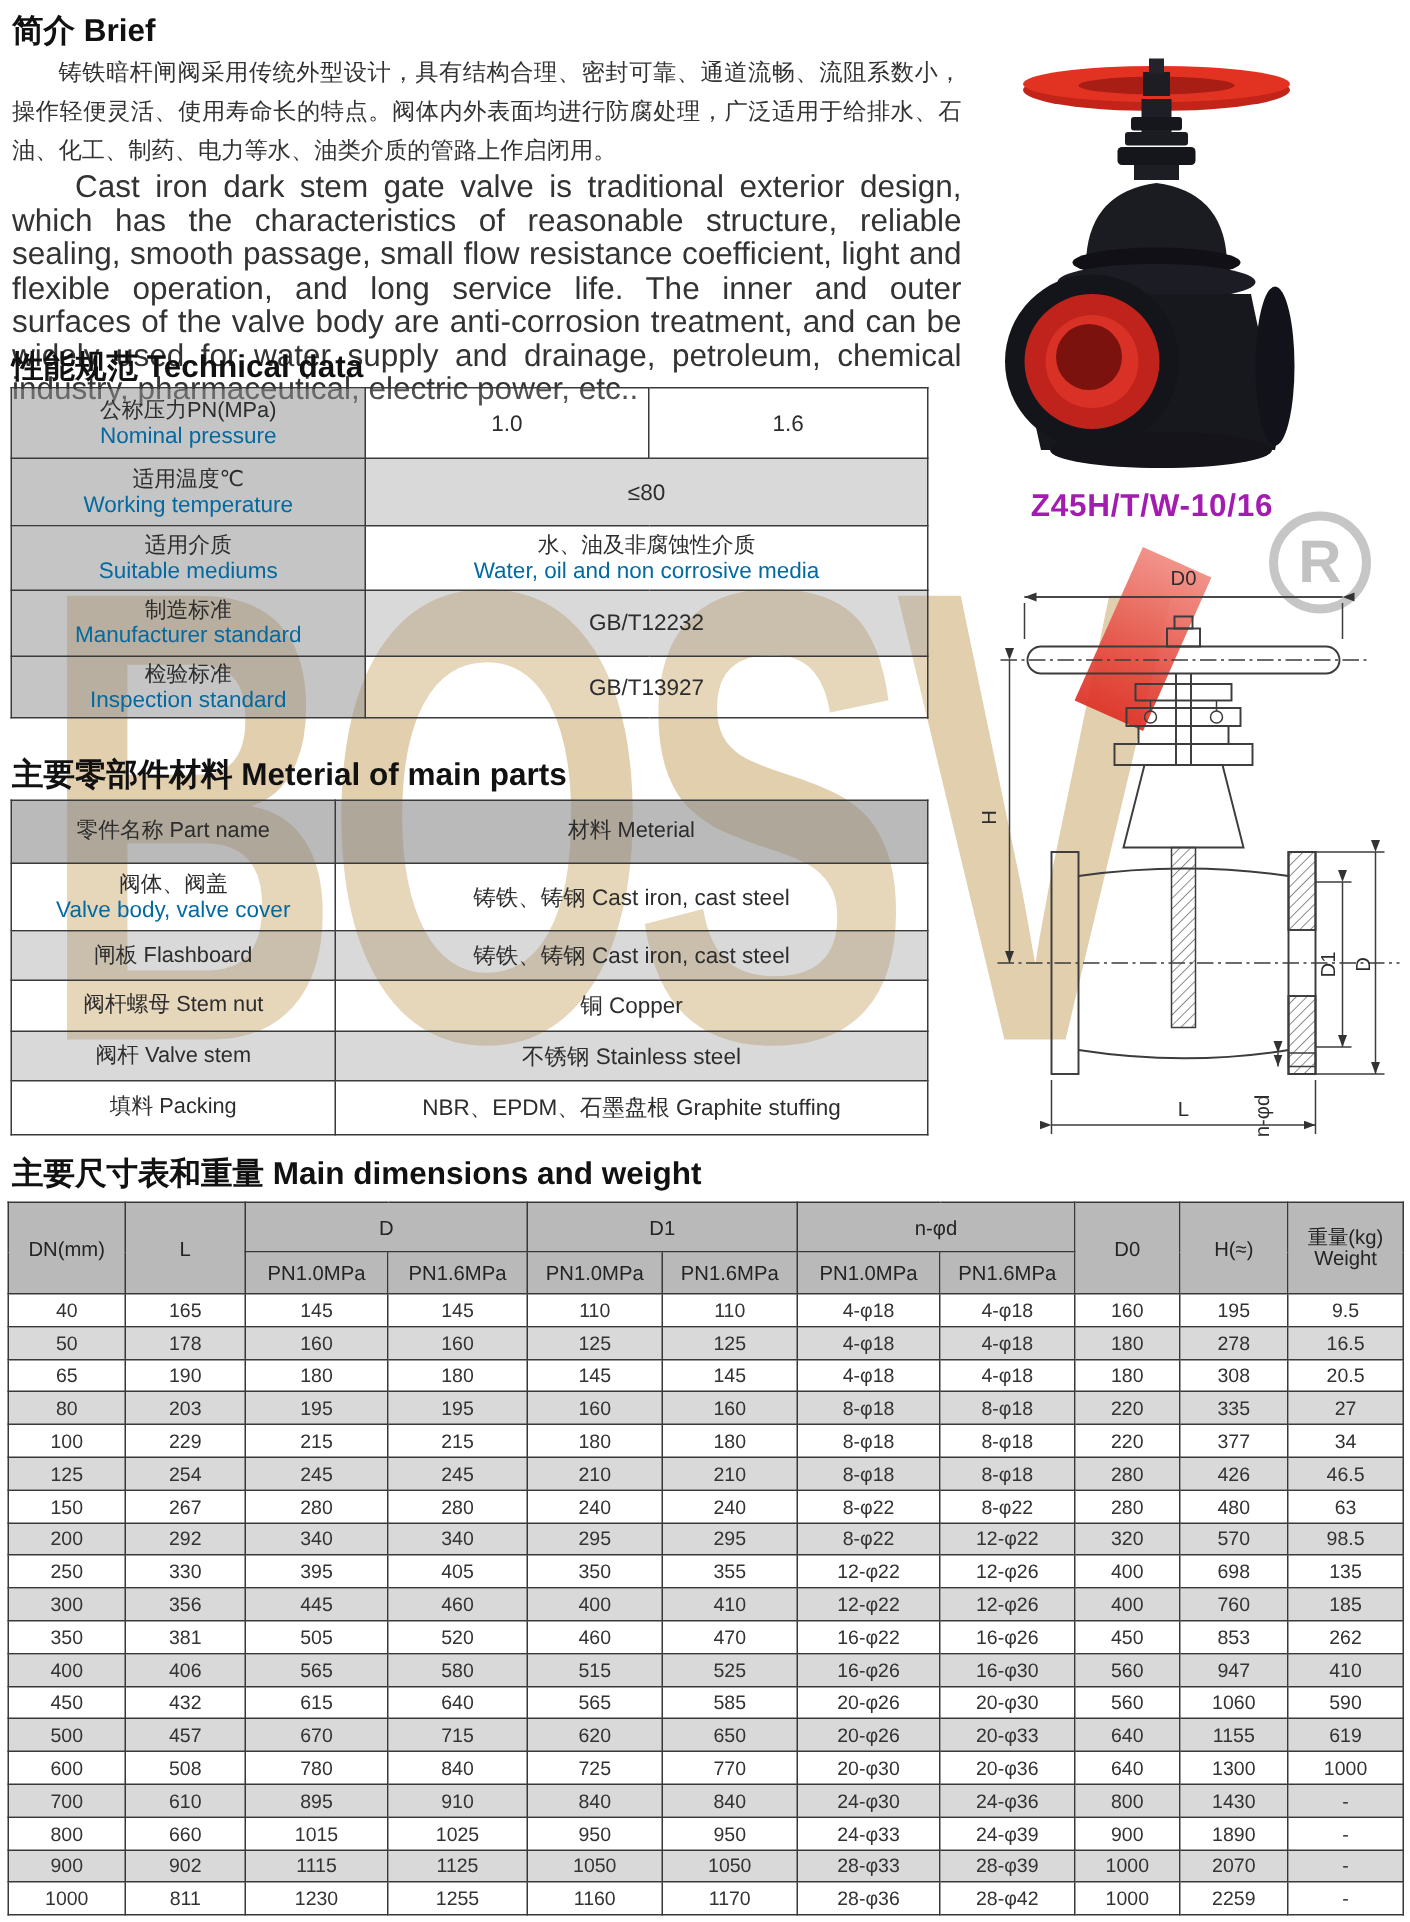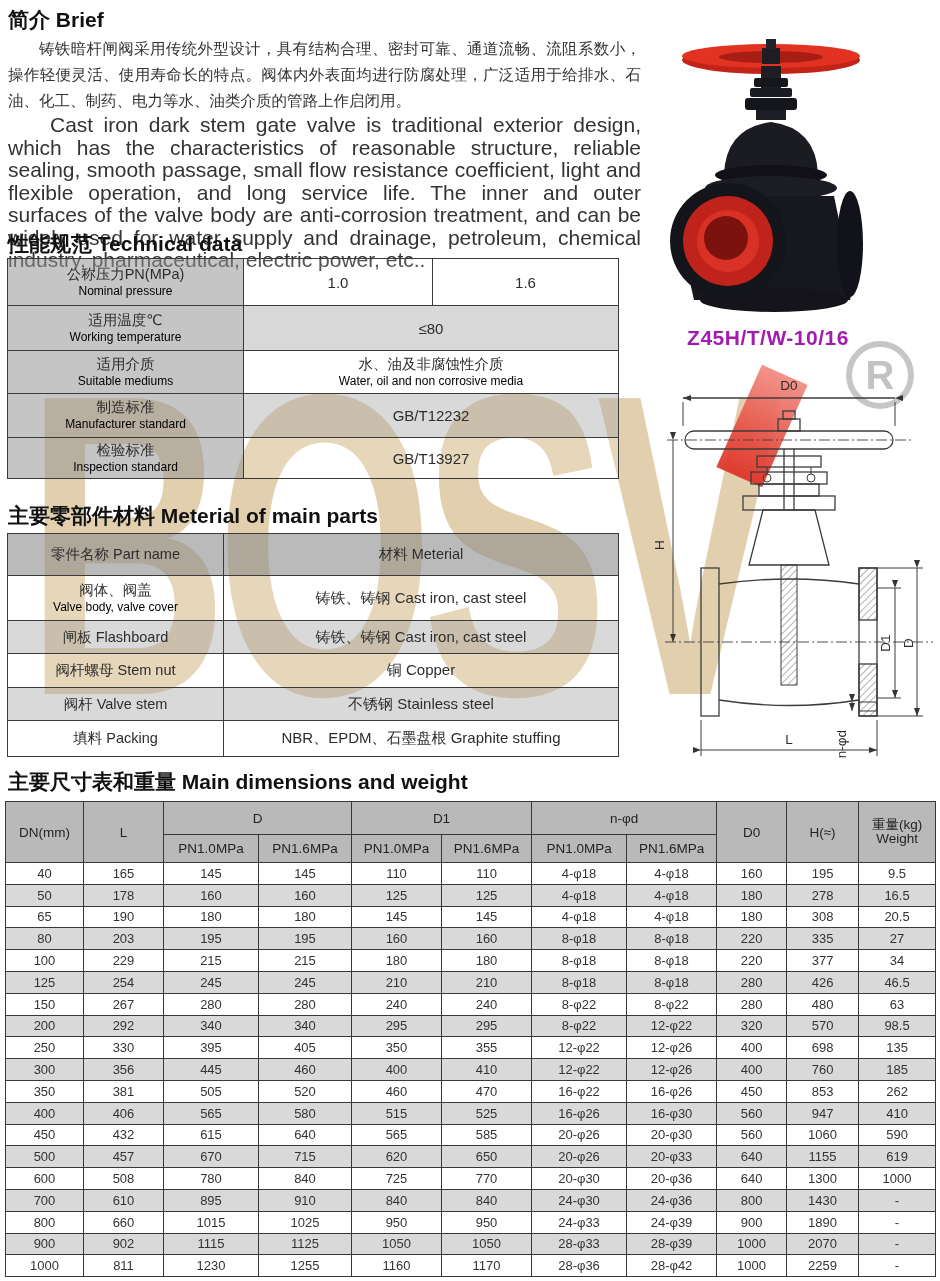--- a/index.html
+++ b/index.html
@@ -30,21 +30,21 @@
         overflow:hidden;font-weight:normal;}
 
   
   .ttable{left:7px;top:258px;width:611px;}
   .ptable{left:7px;top:533px;width:611px;}
   .cell-label{background:rgba(150,150,150,.55);}
   .cell-head{background:rgba(140,140,140,.60);margin-top:31px;}
   .cell-w{background:rgba(255,255,255,.15);}
   .cell-g{background:rgba(170,170,170,.45);}
   .l1{font-size:14.5px;line-height:17px;color:#2d2d2d;}
-  .l2{font-size:12px;line-height:16px;color:#000000;}
+  .l2{font-size:15px;line-height:16px;color:#0369a1;}
   .val{font-size:15px;color:#2d2d2d;}
 
   
   .model{position:absolute;left:648px;top:326px;width:240px;text-align:center;
          font-size:21px;font-weight:600;letter-spacing:.5px;color:#a21caf;z-index:2;white-space:nowrap;}
   .photo{position:absolute;left:666px;top:24px;width:218px;height:292px;z-index:2;}
   .draw{position:absolute;left:645px;top:360px;width:292px;height:405px;z-index:2;}
   .draw .ln{fill:none;stroke:#3c3c3c;stroke-width:1.3;}
   .draw .thin{fill:none;stroke:#3c3c3c;stroke-width:1;}
   .draw .cl{fill:none;stroke:#3c3c3c;stroke-width:.9;stroke-dasharray:11 3 2 3;}

